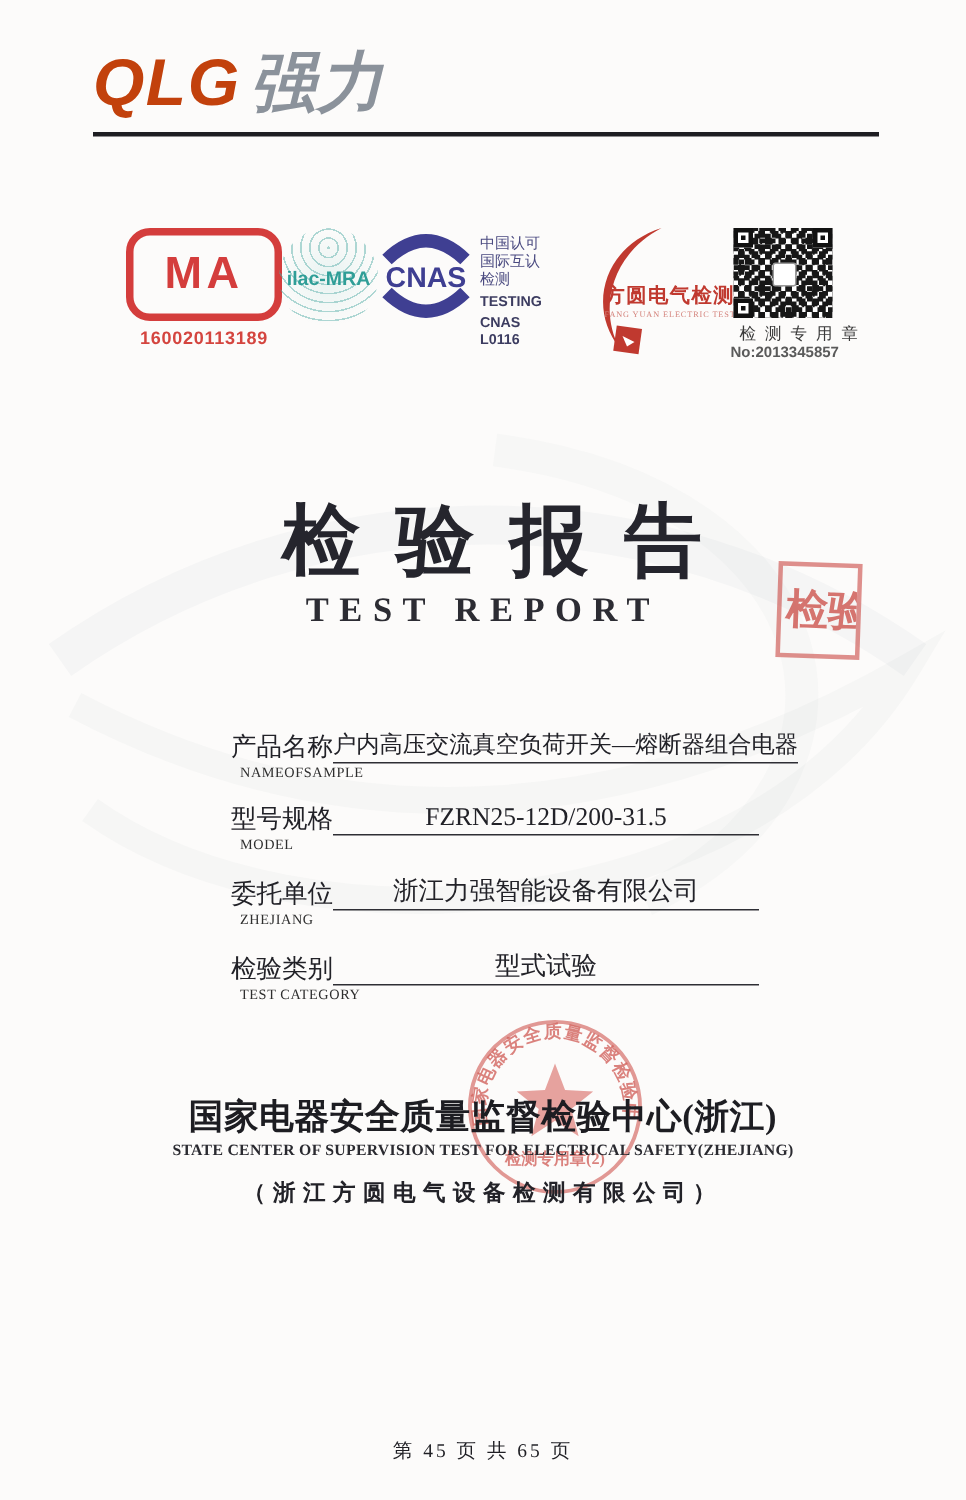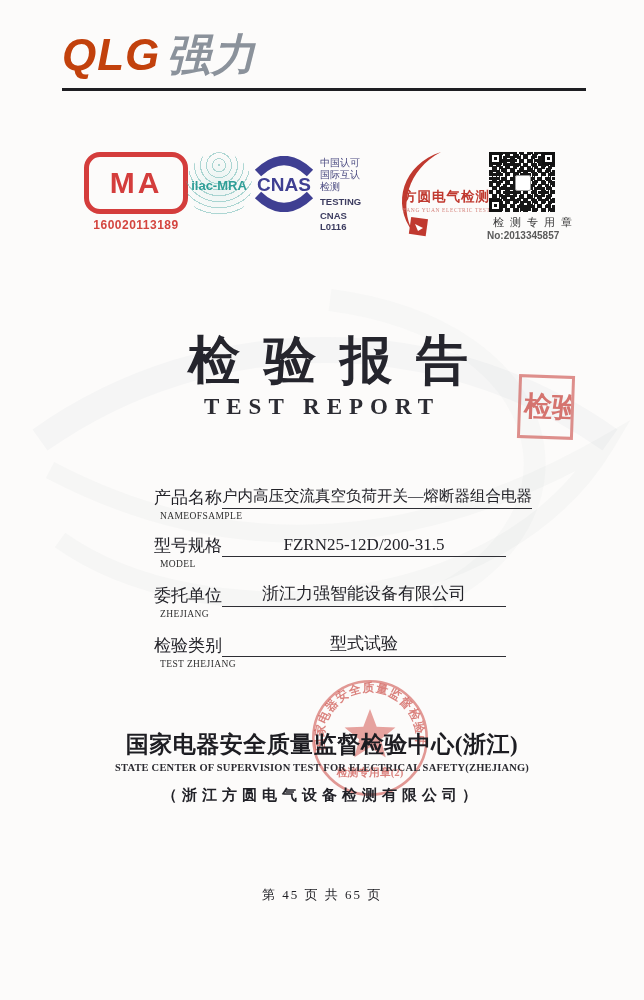--- a/index.html
+++ b/index.html
@@ -75,21 +75,21 @@
 
   
   .seal{position:absolute;left:303px;top:674px;opacity:.8;}
   .org-zh{position:absolute;top:729px;left:0;width:100%;text-align:center;font-size:23px;font-weight:bold;
           letter-spacing:.5px;color:#1d1d22;}
   .org-en{position:absolute;top:762px;left:0;width:100%;text-align:center;font-size:10.5px;font-weight:bold;
           letter-spacing:.2px;color:#2a2a30;}
   .org-co{position:absolute;top:786px;left:0;width:100%;text-align:center;font-size:15px;font-weight:bold;
           letter-spacing:5px;color:#222228;}
 
-  .page-num{position:absolute;top:886px;left:0;width:100%;text-align:center;font-size:13px;letter-spacing:2px;color:#1f1f24;}
+  .page-num{position:absolute;top:958px;left:0;width:100%;text-align:center;font-size:13px;letter-spacing:2px;color:#1f1f24;}
 </style>
 </head>
 <body>
 
 <div class="page">
 
   <svg class="wm" width="644" height="1000" viewBox="0 0 644 1000">
     <path d="M40,440 C210,320 440,320 610,440" stroke="#8c98a4" stroke-width="26" fill="none" opacity="0.06"></path>
     <path d="M50,470 C240,570 430,545 605,445 C500,620 200,640 60,540" stroke="#8c98a4" stroke-width="18" fill="none" opacity="0.05"></path>
     <path d="M330,300 C560,330 600,520 430,600" stroke="#8c98a4" stroke-width="22" fill="none" opacity="0.045"></path>
@@ -180,21 +180,21 @@
         <span class="fvalue">浙江力强智能设备有限公司</span>
       </div>
       <div class="fsub">ZHEJIANG</div>
     </div>
 
     <div class="frow">
       <div class="fline">
         <span class="flabel">检验类别</span>
         <span class="fvalue">型式试验</span>
       </div>
-      <div class="fsub">TEST ZHEJIANG</div>
+      <div class="fsub">TEST CATEGORY</div>
     </div>
   </div>
 
   <svg class="seal" width="134" height="134" viewBox="0 0 130 130">
     <defs>
       <path id="sealArc" d="M21.5,73.6 A45,45 0 1 1 108.5,73.6" fill="none"></path>
     </defs>
     <circle cx="65" cy="62" r="55" fill="none" stroke="rgba(204,74,68,.7)" stroke-width="2.5"></circle>
     <polygon points="65,34 71.5,51.1 89.7,52 75.5,63.4 80.3,81 65,71 49.7,81 54.5,63.4 40.3,52 58.5,51.1" fill="rgba(210,80,74,.65)"></polygon>
     <text font-size="11.5" fill="rgba(200,62,56,.8)" font-weight="bold" letter-spacing="1">

